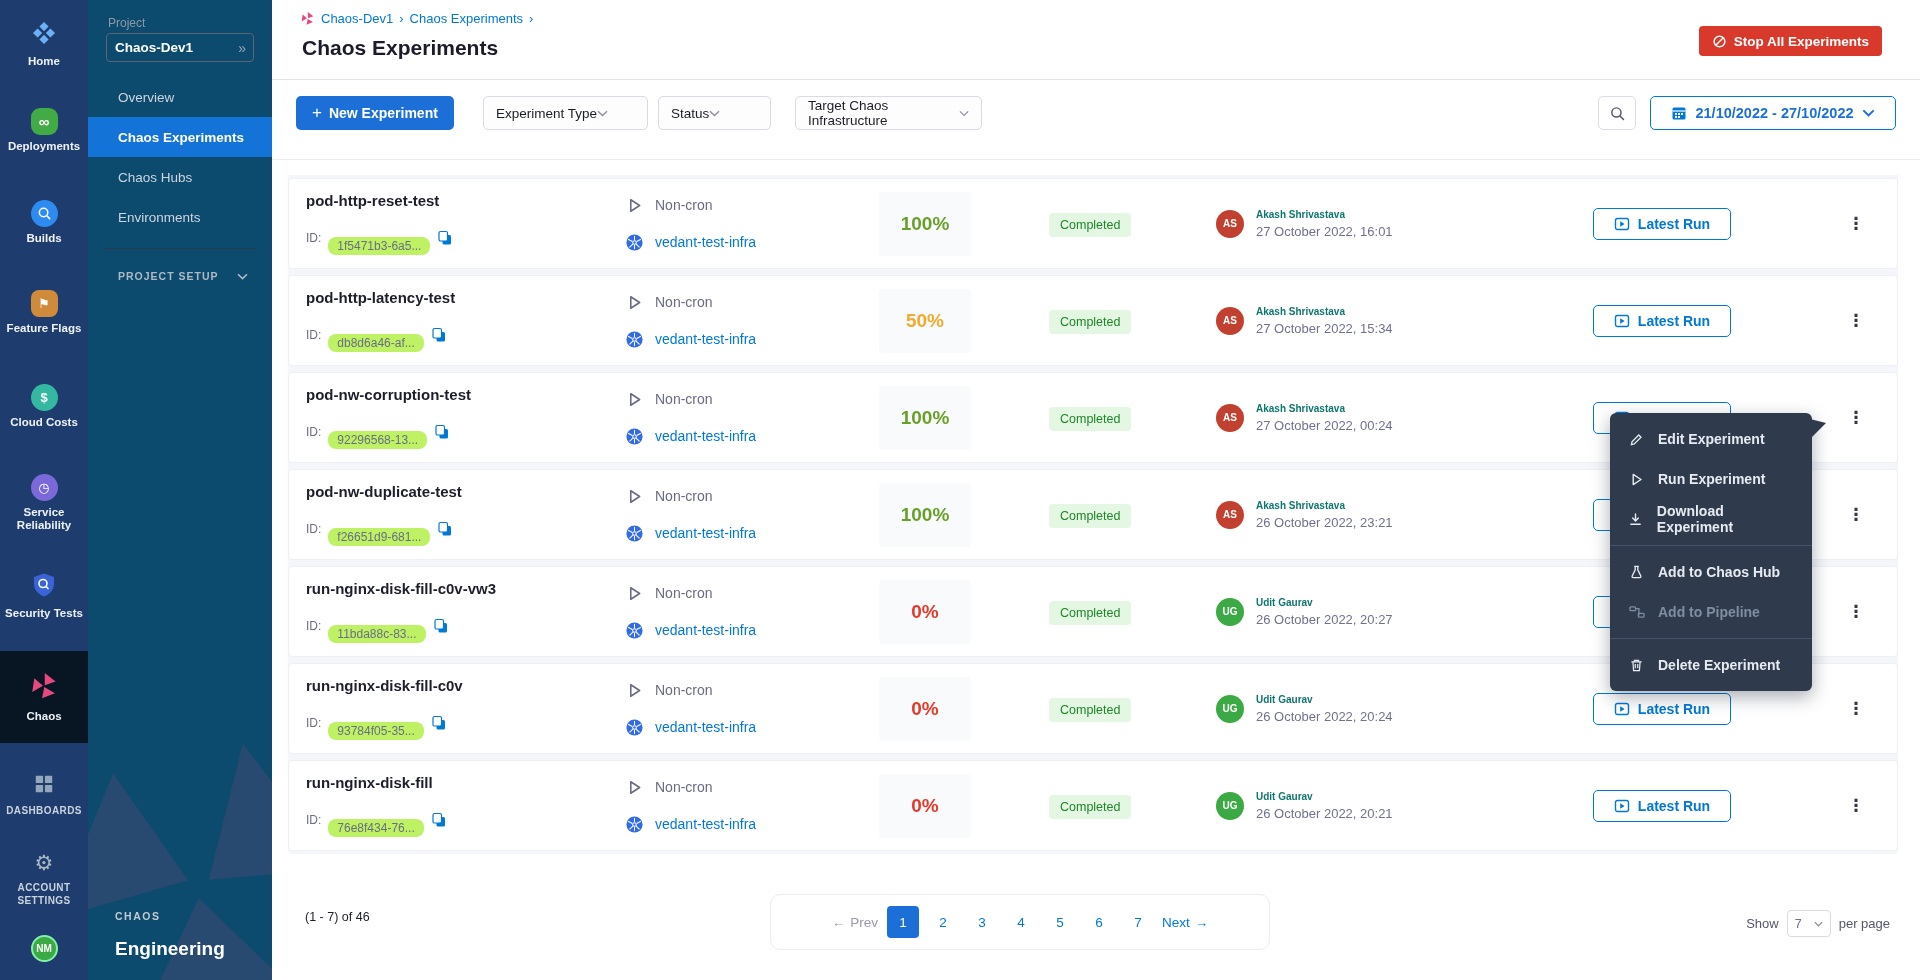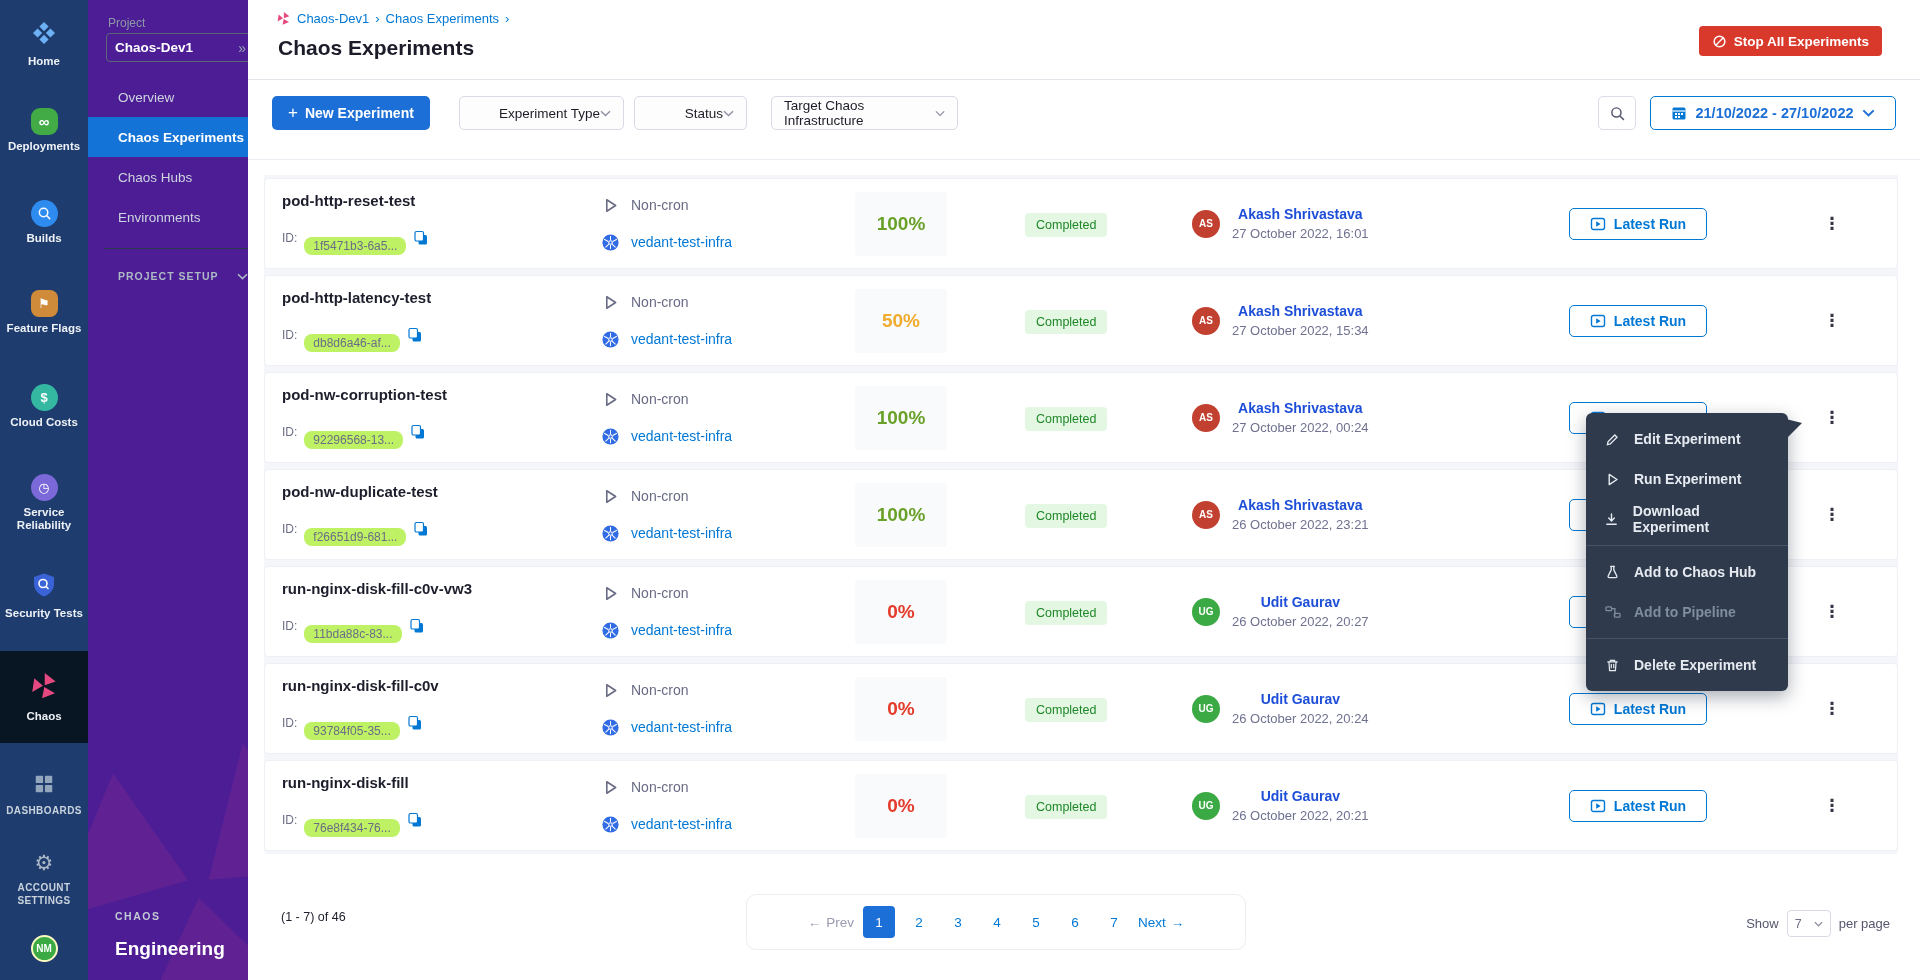--- a/index.html
+++ b/index.html
@@ -13,24 +13,24 @@
   .rail-item .lbl { font-size:11.5px; font-weight:700; color:#eef2f7; line-height:13px; }
   .rail-item .lbl.small { font-size:10px; font-weight:700; color:#c9d3de; letter-spacing:.4px; }
   .rail-item.active-block { top:651px; height:92px; background:#081522; justify-content:center; }
   .glyph { width:27px; height:27px; display:flex; align-items:center; justify-content:center; border-radius:8px; color:#fff; font-weight:700; }
   .g-deploy { background:#42ab45; font-size:15px; border-radius:9px; }
   .g-builds { background:#2e8bf0; border-radius:50%; }
   .g-ff { background:#cf8a3a; font-size:13px; }
   .g-cc { background:#35b8a2; border-radius:50%; font-size:13px; }
   .g-sr { background:#7b68d9; border-radius:50%; font-size:13px; }
   .g-gear { font-size:21px; color:#a9b7c6; background:transparent; }
-  .nm-avatar { width:27px; height:27px; border-radius:50%; background:#3baa44; border:2px solid #fef9c3; color:#fff; font-size:10px; font-weight:700; display:flex; align-items:center; justify-content:center; }
+  .nm-avatar { width:27px; height:27px; border-radius:50%; background:#3baa44; border:2px solid #86efac; color:#fff; font-size:10px; font-weight:700; display:flex; align-items:center; justify-content:center; }
 
   
-  .panel { position:relative; width:160px; height:980px; background:#4c1d95; flex:none; overflow:hidden; z-index:4; }
+  .panel { position:relative; width:184px; height:980px; background:#0c4a6e; flex:none; overflow:hidden; z-index:4; }
   .panel-watermark { position:absolute; left:-60px; bottom:-80px; opacity:.13; transform:rotate(14deg); pointer-events:none; }
   .proj-label { position:absolute; top:16px; left:20px; font-size:12px; color:#8d99a8; }
   .proj-box { position:absolute; top:33px; left:18px; width:148px; height:29px; border:1px solid #5a6673; border-radius:4px; display:flex; align-items:center; padding:0 8px; cursor:pointer; }
   .proj-box .pname { color:#fff; font-size:13.5px; font-weight:700; flex:1; }
   .proj-box .dbl { color:#9aa6b5; font-size:14px; letter-spacing:-1px; }
   .panel-menu { position:absolute; top:77px; left:0; width:184px; }
   .pm-item { height:40px; display:flex; align-items:center; padding-left:30px; font-size:13.5px; color:#cdd5df; cursor:pointer; }
   .pm-item.active { background:#1373d6; color:#fff; font-weight:600; }
   .panel-divider { position:absolute; top:248px; left:16px; width:152px; border-top:1px solid #2a3a4c; }
   .proj-setup { position:absolute; top:270px; left:30px; width:130px; display:flex; align-items:center; justify-content:space-between; font-size:10.5px; font-weight:700; letter-spacing:1px; color:#aeb9c6; cursor:pointer; }
@@ -44,21 +44,21 @@
   .page-header { position:relative; height:80px; border-bottom:1px solid #e4e4ea; }
   .crumbs { position:absolute; top:11px; left:28px; display:flex; align-items:center; gap:6px; font-size:13px; }
   .crumbs a { color:#0278d5; text-decoration:none; cursor:pointer; }
   .crumbs .sep { color:#0278d5; }
   .page-title { position:absolute; top:36px; left:30px; font-size:21px; font-weight:700; color:#1b1b29; }
   .stop-btn { position:absolute; top:26px; right:38px; height:30px; background:#d9392b; color:#fff; border:none; border-radius:4px; font-size:13.5px; font-weight:700; padding:0 13px; display:flex; align-items:center; gap:7px; cursor:pointer; font-family:inherit; }
 
   .toolbar { position:relative; height:80px; border-bottom:1px solid #ececf2; }
   .new-exp-btn { position:absolute; top:16px; left:24px; height:34px; background:#1b6fd6; color:#fff; border:none; border-radius:5px; font-size:14px; font-weight:700; padding:0 16px; display:flex; align-items:center; gap:7px; cursor:pointer; font-family:inherit; }
   .new-exp-btn .plus { font-size:17px; font-weight:400; }
-  .filter-dd { position:absolute; top:16px; height:34px; border:1px solid #d9dae6; background:#fdfdfe; border-radius:5px; display:flex; align-items:center; justify-content:flex-end; padding:0 12px; font-size:13.5px; color:#1c1d26; cursor:pointer; }
+  .filter-dd { position:absolute; top:16px; height:34px; border:1px solid #d9dae6; background:#fdfdfe; border-radius:5px; display:flex; align-items:center; justify-content:flex-start; padding:0 12px; font-size:13.5px; color:#1c1d26; cursor:pointer; }
   .filter-dd svg { stroke:#8f90a6; }
   .dd-type { left:211px; width:165px; } .dd-status { left:386px; width:113px; } .dd-infra { left:523px; width:187px; }
   .search-btn { position:absolute; top:16px; right:284px; width:38px; height:34px; border:1px solid #dcdde8; border-radius:5px; background:#fff; display:flex; align-items:center; justify-content:center; cursor:pointer; }
   .date-btn { position:absolute; top:16px; right:24px; width:246px; height:34px; border:1px solid #0278d5; border-radius:5px; background:#fff; color:#1b6fd6; font-size:14.5px; font-weight:700; display:flex; align-items:center; justify-content:center; gap:8px; cursor:pointer; font-family:inherit; }
 
   
   .table-wrap { position:relative; padding:15px 22px 0 16px; }
   .thead, .card { display:grid; grid-template-columns:320px 253px 170px 167px 377px 250px 1fr; padding-left:17px; align-items:center; }
   .thead { height:44px; background:#f7f8fb; border-radius:4px; }
   .th { font-size:11px; font-weight:700; letter-spacing:.6px; color:#55566d; display:flex; align-items:center; gap:5px; }
@@ -76,21 +76,21 @@
   .det-infra { font-size:14px; color:#0278d5; text-decoration:none; cursor:pointer; }
   .score-box { width:92px; height:64px; background:#f9fafb; border-radius:3px; display:flex; align-items:center; justify-content:center; font-size:19px; font-weight:700; }
   .score-box[data-tone="green"] { color:#69a128; }
   .score-box[data-tone="amber"] { color:#f0ab2d; }
   .score-box[data-tone="red"]   { color:#e43a2a; }
   .badge { background:#e4f7e3; color:#1e8728; font-size:12.5px; font-weight:400; border-radius:4px; padding:5px 11px; }
   .user-cell { display:flex; align-items:center; gap:12px; }
   .avatar { width:28px; height:28px; border-radius:50%; color:#fff; font-size:10px; font-weight:700; display:flex; align-items:center; justify-content:center; flex:none; }
   .avatar[data-tone="red"] { background:#c2402f; }
   .avatar[data-tone="green"] { background:#3baa44; }
-  .user-name { font-size:14px; font-weight:700; color:#1d4ed8;text-align:center; }
+  .user-name { font-size:10px; font-weight:700; color:#0f766e; }
   .user-date { font-size:13px; color:#6f7190; margin-top:4px; }
   .latest-run { width:138px; height:32px; background:#fff; border:1px solid #0278d5; border-radius:5px; color:#0278d5; font-size:14px; font-weight:700; display:flex; align-items:center; justify-content:center; gap:8px; cursor:pointer; font-family:inherit; }
   .kebab { width:26px; height:26px; display:flex; align-items:center; justify-content:center; font-size:17px; font-weight:700; color:#343546; cursor:pointer; letter-spacing:0; }
 
   
   .ctx-menu { position:absolute; left:1338px; top:253px; width:202px; background:#2f3b4d; border-radius:6px; box-shadow:0 6px 18px rgba(10,20,40,.35); padding:6px 0; z-index:20; }
   .ctx-menu::after { content:""; position:absolute; right:-14px; top:6px; border-left:16px solid #2f3b4d; border-top:4px solid transparent; border-bottom:16px solid transparent; }
   .ctx-item { height:40px; display:flex; align-items:center; gap:13px; padding:0 18px; color:#e7ebf1; font-size:14px; font-weight:600; cursor:pointer; }
   .ctx-item.disabled { color:#7f8da0; cursor:default; }
   .ctx-item .ci { width:17px; display:flex; justify-content:center; }

